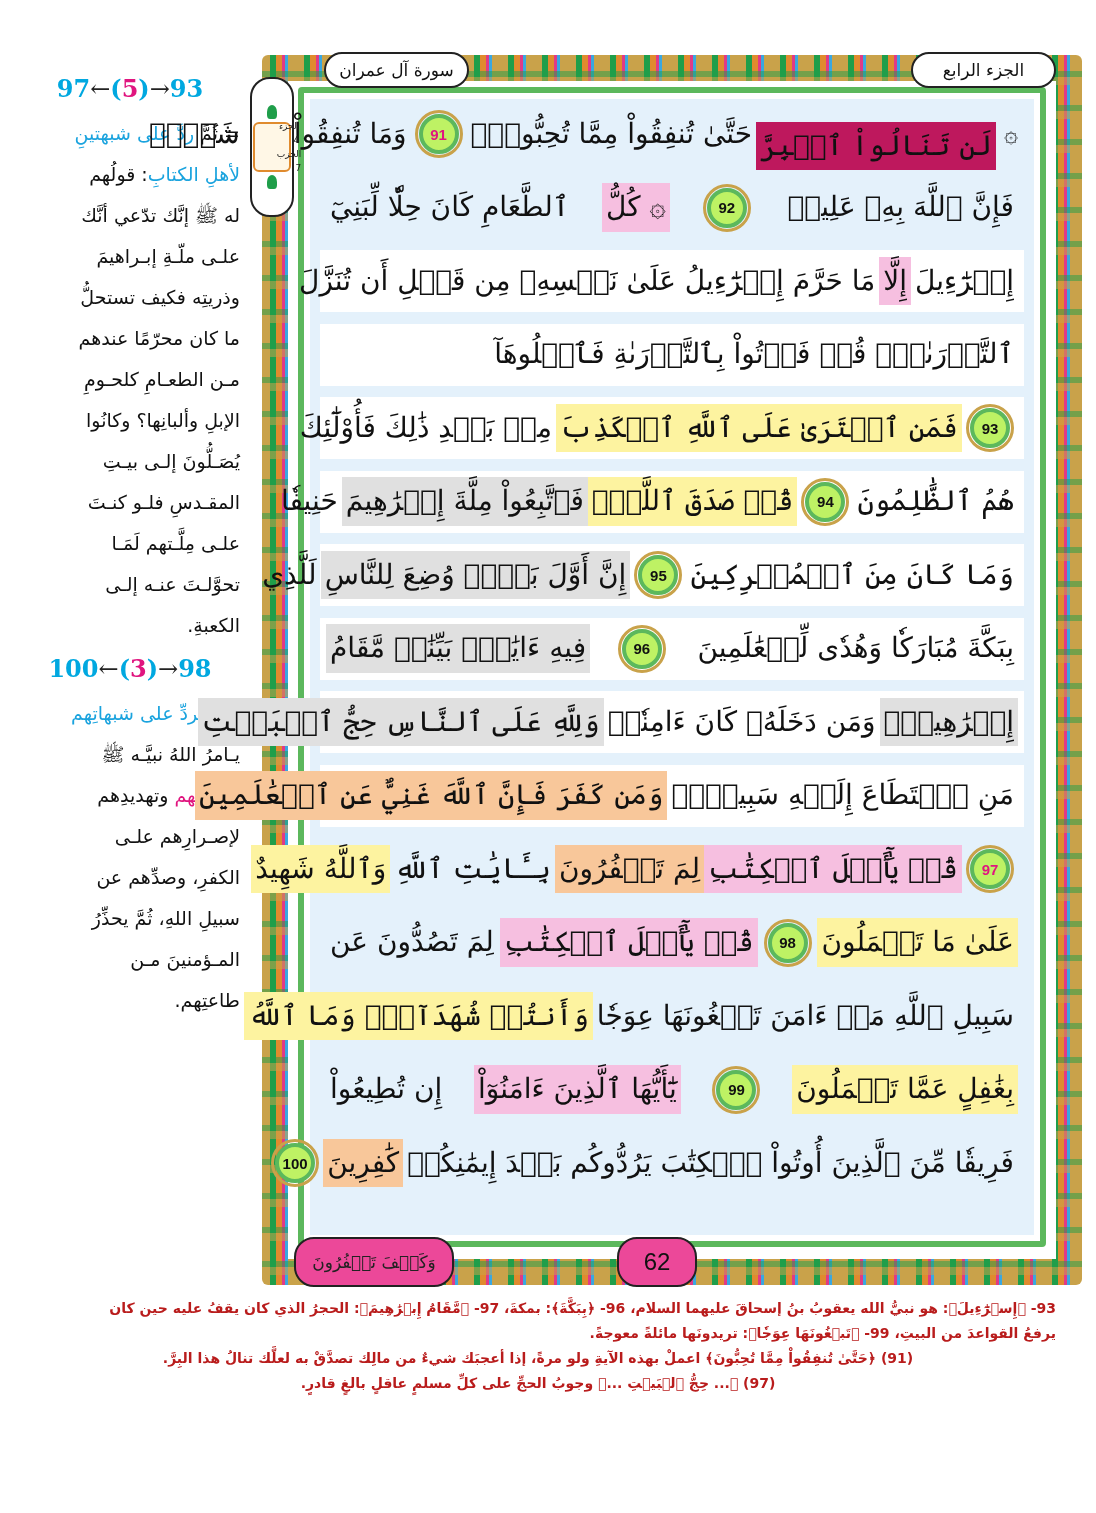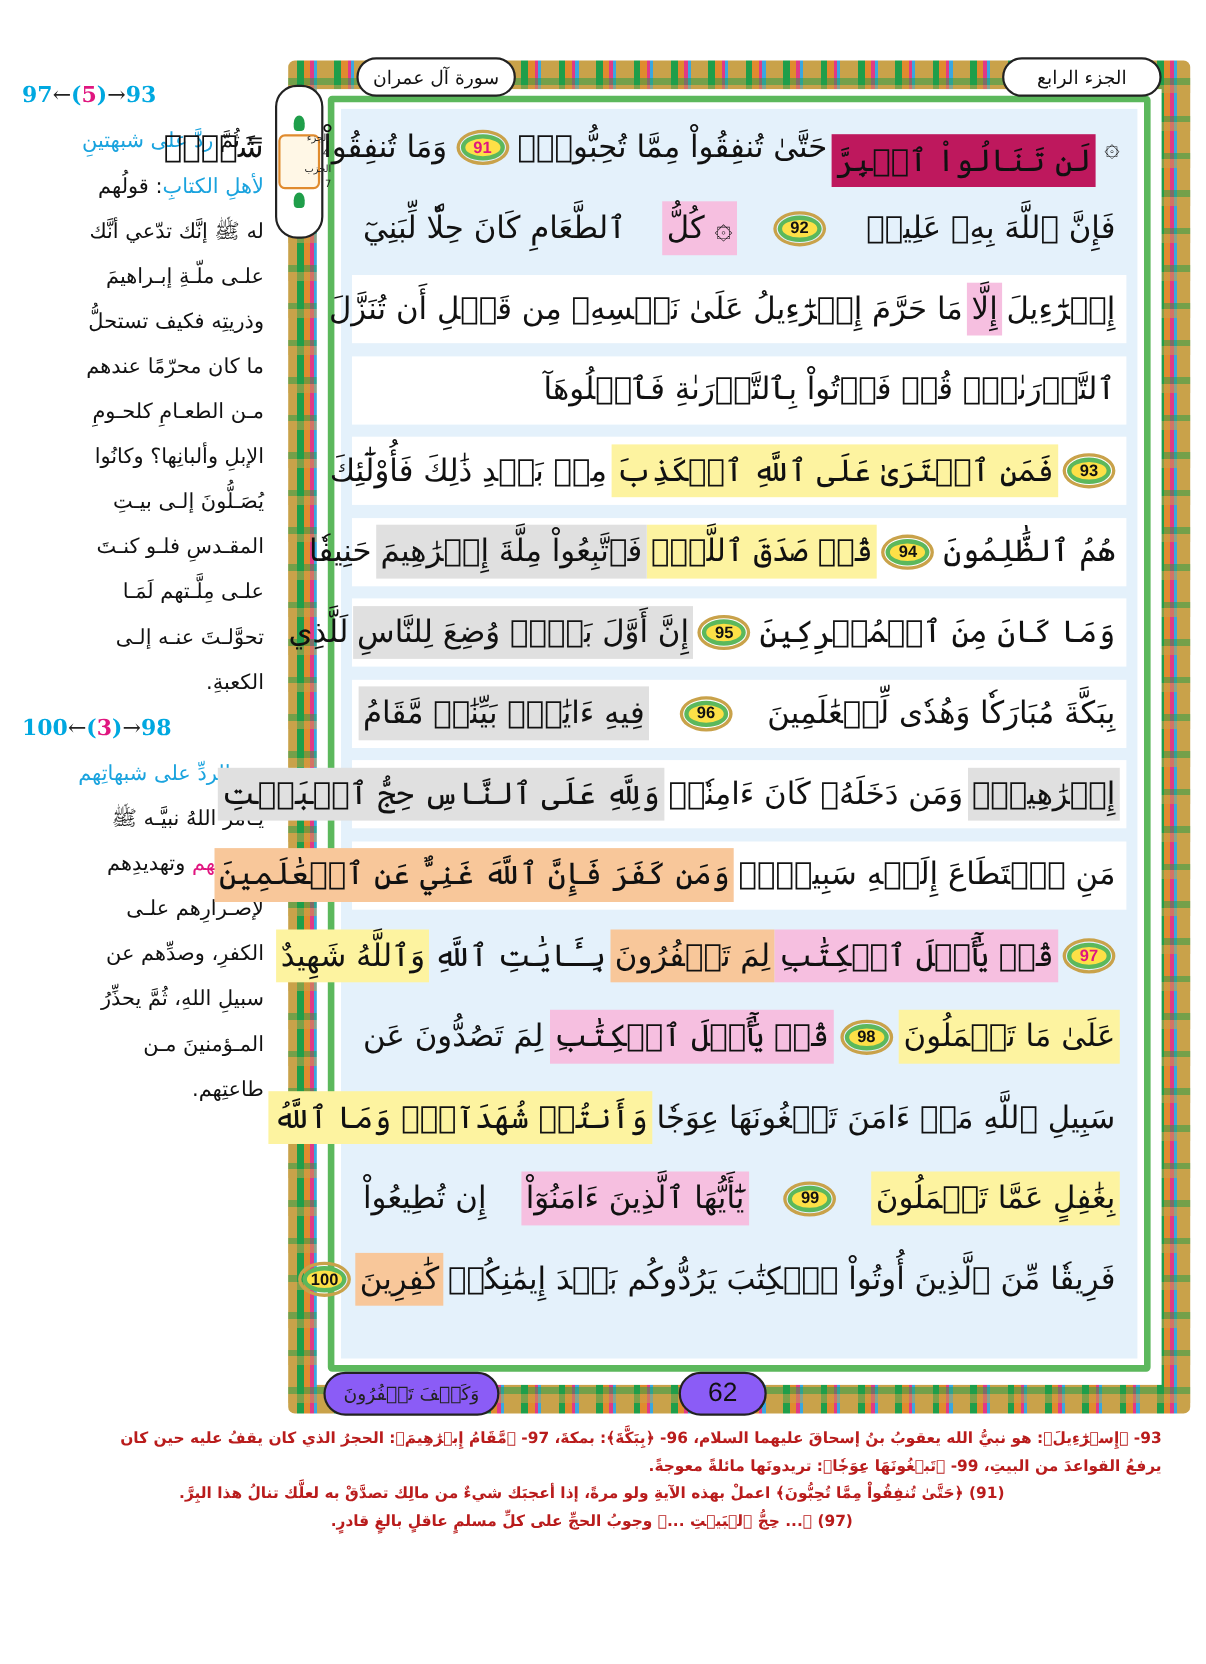--- a/index.html
+++ b/index.html
@@ -1,20 +1,20 @@
 <!DOCTYPE html>
 <html><head>
 <meta charset="utf-8">
 <style>
   * { box-sizing: border-box; margin: 0; padding: 0; }
   body { width: 1096px; height: 1513px; background: #ffffff; font-family: "DejaVu Sans", sans-serif; position: relative; overflow: hidden; }
 
   
   .side { position: absolute; left: 20px; top: 70px; width: 220px; direction: rtl; text-align: right; }
-  .side .range { font-family: "DejaVu Serif", serif; font-weight: bold; font-size: 20px; color: #00a8e0; direction: ltr; text-align: left; margin: 4px 0 10px; white-space: nowrap; }
+  .side .range { font-family: "DejaVu Serif", serif; font-weight: bold; font-size: 24px; color: #00a8e0; direction: ltr; text-align: center; margin: 4px 0 10px; white-space: nowrap; }
   .side .range .count { color: #e0157f; }
   .side .range .arrow { color: #222; font-weight: normal; }
   .side p { font-size: 19px; line-height: 41px; color: #111; }
   .side p .blue { color: #1aa3de; }
   .side p .pink { color: #e0157f; }
 
   
   .frame { position: absolute; left: 262px; top: 55px; width: 820px; height: 1230px; }
   .ornament { position: absolute; inset: 0; border-radius: 6px;
     background:
@@ -27,34 +27,34 @@
   .text-area { position: absolute; left: 6px; top: 6px; right: 6px; bottom: 6px; background: #e4f1fb; direction: rtl; }
 
   .hdr-cart { position: absolute; top: -3px; height: 36px; background: #fff; border: 2px solid #222; border-radius: 18px; font-family: "DejaVu Serif", serif; font-size: 17px; color: #111; display: flex; align-items: center; justify-content: center; direction: rtl; z-index: 3; }
   .hdr-juz { right: 26px; width: 145px; }
   .hdr-surah { left: 62px; width: 145px; text-align: center; }
 
   .side-marker { position: absolute; left: -12px; top: 22px; width: 44px; height: 140px; background: #fff; border: 2px solid #222; border-radius: 20px; z-index: 4; display: flex; flex-direction: column; align-items: center; justify-content: center; font-size: 9px; color: #222; direction: rtl; }
   .side-marker .hex { width: 28px; height: 50px; border: 2px solid #e08b2e; border-radius: 6px; display: flex; flex-direction: column; align-items: center; justify-content: center; background: #fff7e6; line-height: 14px; padding-left: 34px; }
   .side-marker .orn { width: 10px; height: 14px; background: #1f9e4a; border-radius: 50% 50% 30% 30%; margin: 3px 0; }
 
-  .footer-cart { position: absolute; bottom: -2px; height: 40px; background: #8b5cf6; border: 2px solid #222; border-radius: 20px; display: flex; align-items: center; justify-content: center; z-index: 3; }
+  .footer-cart { position: absolute; bottom: -2px; height: 50px; background: #ec4899; border: 2px solid #222; border-radius: 20px; display: flex; align-items: center; justify-content: center; z-index: 3; }
   .page-num { left: 355px; width: 80px; font-family: "Liberation Sans", sans-serif; font-size: 24px; color: #111; }
   .catchword { left: 32px; width: 160px; font-family: "DejaVu Serif", serif; font-size: 17px; color: #222; direction: rtl; }
 
   
   .line { position: absolute; right: 10px; left: 10px; height: 62px; display: flex; align-items: center; justify-content: space-between; flex-direction: row; direction: rtl; font-family: "DejaVu Serif", serif; font-size: 28px; color: #111; white-space: nowrap; padding: 0 6px; }
   .line.white-bg { background: #ffffff; }
   .seg { padding: 6px 4px; line-height: 1.3; }
   .hl-green { background: #be185d; margin-top: 24px; }
   .hl-pink { background: #f6bfe0; }
   .hl-yellow { background: #fdf3a0; }
   .hl-gray { background: #e0e0e0; }
   .hl-orange { background: #f8c79a; }
-  .ayah { display: inline-flex; align-items: center; justify-content: center; width: 40px; height: 24px; border-radius: 50%; background: #fde047; border: 4px solid #5cb85c; outline: 3px solid #c9a24a; outline-offset: 1px; font-family: "Liberation Sans", sans-serif; font-size: 15px; font-weight: bold; color: #111; margin: 0 8px; direction: ltr; flex: none; }
+  .ayah { display: inline-flex; align-items: center; justify-content: center; width: 40px; height: 40px; border-radius: 50%; background: #bef264; border: 4px solid #5cb85c; outline: 3px solid #c9a24a; outline-offset: 1px; font-family: "Liberation Sans", sans-serif; font-size: 15px; font-weight: bold; color: #111; margin: 0 8px; direction: ltr; flex: none; }
   .ayah.pink-num { color: #e0157f; }
   .rub { display: inline-block; width: 26px; height: 26px; font-size: 24px; line-height: 26px; text-align: center; color: #111; margin-left: 8px; }
 
   
   .notes { position: absolute; left: 20px; right: 40px; top: 1296px; direction: rtl; text-align: right; font-family: "DejaVu Sans", sans-serif; font-weight: bold; font-size: 14px; line-height: 25px; }
   .notes .blue { color: #b91c1c; }
   .notes .pink { color: #b91c1c; text-align: center; }
 </style>
 </head>
 <body>

